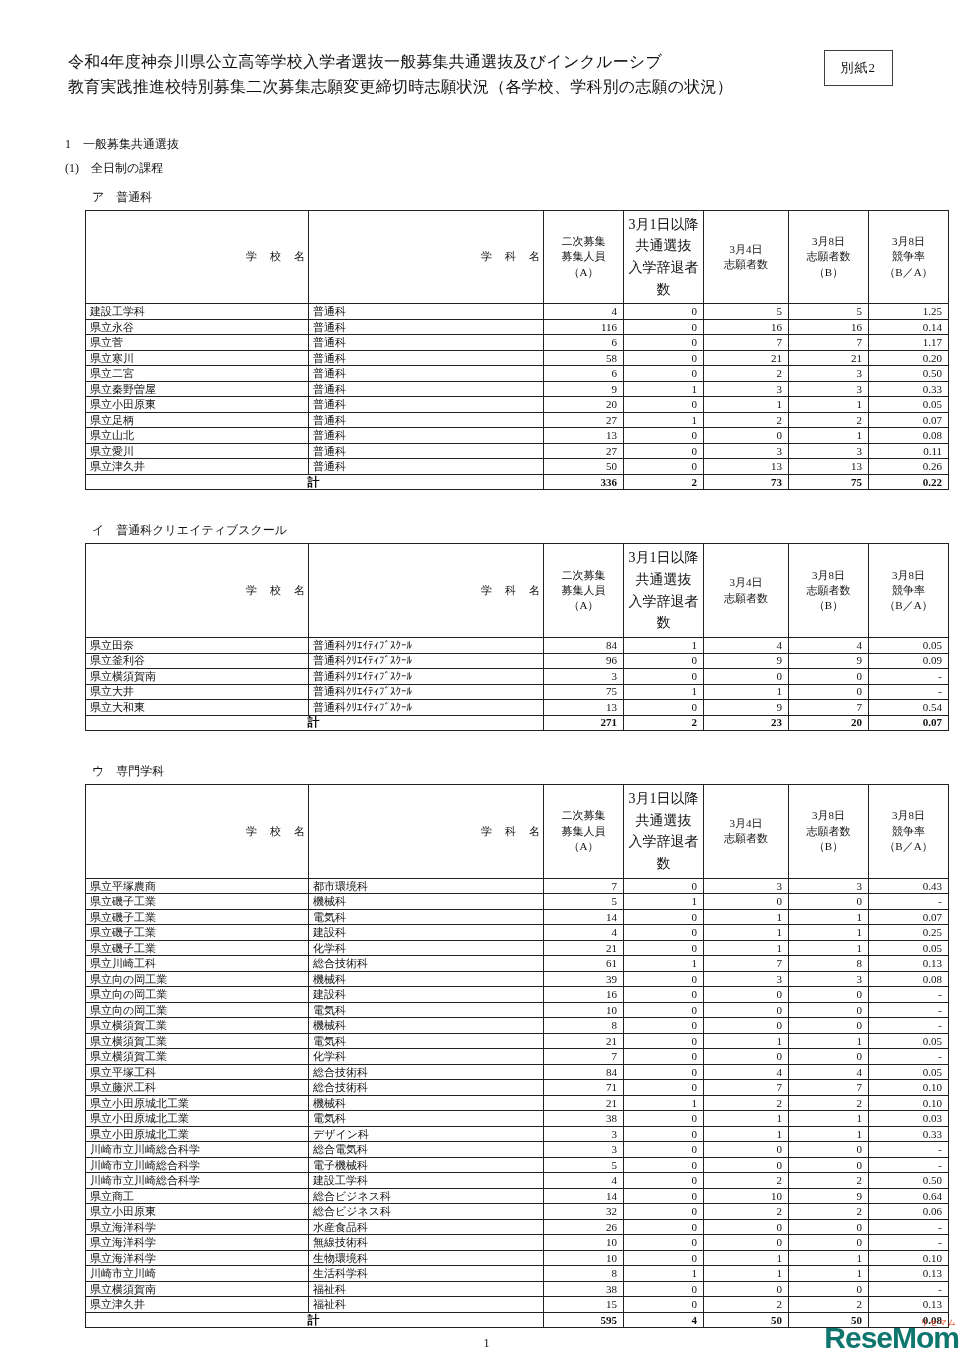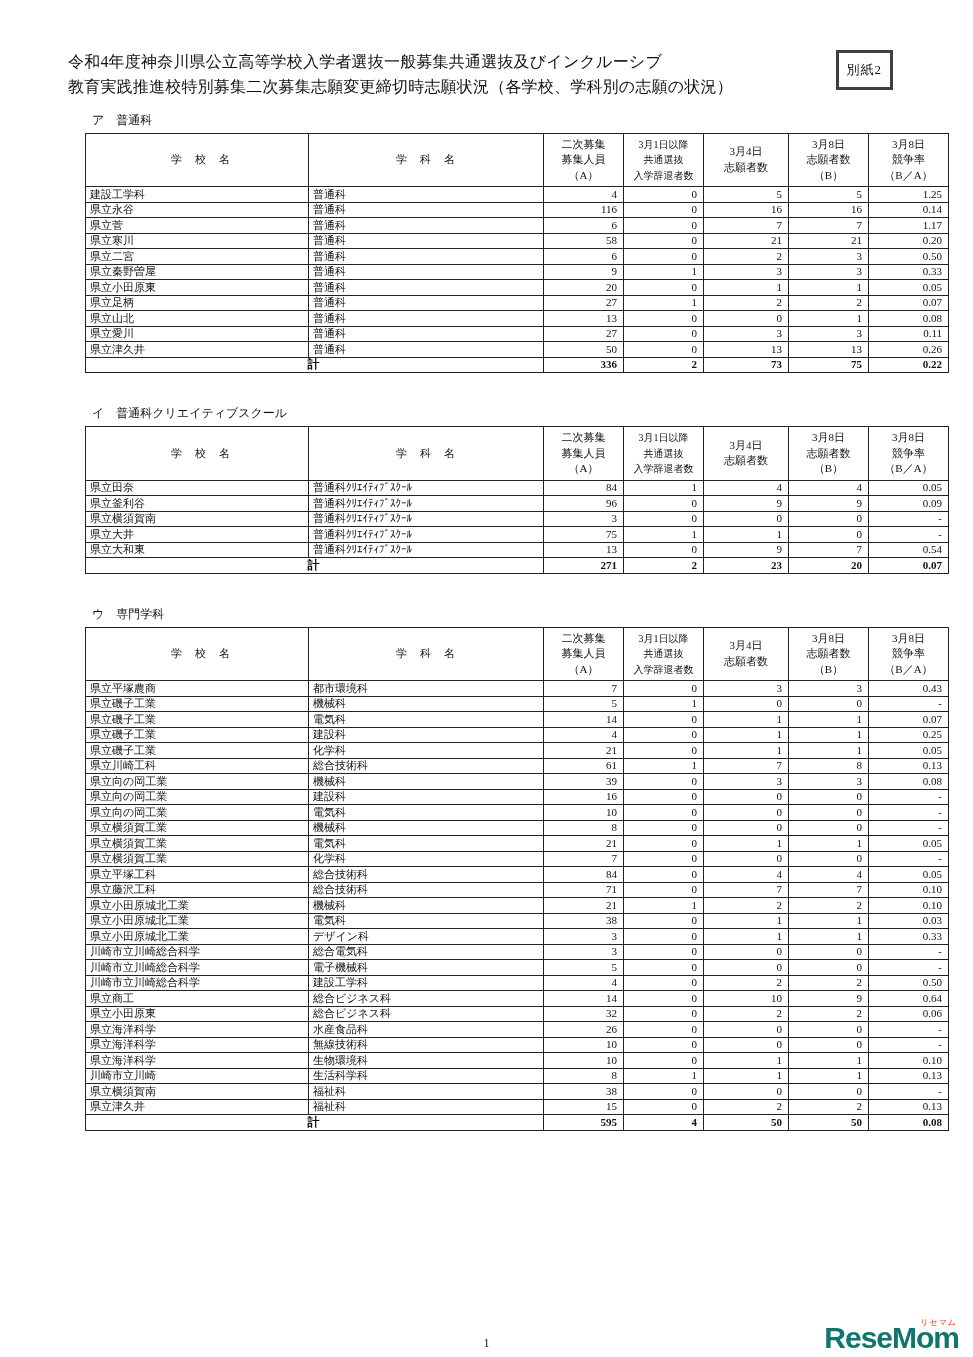--- a/index.html
+++ b/index.html
@@ -8,41 +8,41 @@
     width:973px; height:1357px;
     background:#ffffff;
     font-family:"Liberation Serif","DejaVu Serif",serif;
     color:#111;
     overflow:hidden;
   }
   .doc-header { position:relative; padding:50px 68px 0 68px; }
   .title div { font-size:16px; line-height:1.55; letter-spacing:0.2px; }
   .bessi {
     position:absolute; top:50px; right:80px;
-    border:3px solid #404040; padding:8px 8px;
+    border:1px solid #404040; padding:8px 16px;
     font-size:13px; letter-spacing:1px;
   }
   .sections { padding:36px 68px 0 65px; font-size:12px; }
   .sec1 { margin-bottom:7px; }
   .sec2 { margin-bottom:2px; }
   #tables-root { padding-left:85px; }
   .table-section { width:820px; margin-top:12px; margin-bottom:4px; }
   .table-section + .table-section { margin-top:32px; }
   .table-label { font-size:12px; margin:8px 0 4px 7px; }
   table.apps-table { border-collapse:collapse; width:820px; table-layout:fixed; }
   .apps-table th, .apps-table td { border:1px solid #222; }
   .apps-table th {
     font-weight:normal; font-size:11px; white-space:pre-line;
     text-align:center; vertical-align:middle;
     padding:3px 2px; line-height:1.4; height:44px;
   }
-  th.w1 { width:210px; text-align:center; padding-left:10px; letter-spacing:1px; }
-  th.w2 { width:230px; letter-spacing:1px; }
+  th.w1 { width:210px; text-align:right; padding-left:10px; letter-spacing:1px; }
+  th.w2 { width:230px; letter-spacing:1px;text-align:right; }
   th.w3 { width:75px; }
-  th.w4 { width:75px; font-size:10px; line-height:1.55; }
+  th.w4 { width:75px; font-size:14px; line-height:1.55; }
   th.w5 { width:80px; }
   th.w6 { width:75px; }
   th.w7 { width:75px; }
   .apps-table td {
     font-size:11px; height:14.5px; line-height:13px;
     padding:0 4px; vertical-align:middle;
     overflow:hidden; white-space:nowrap;
   }
   td.c-school, td.c-dept { text-align:left; }
   td.c-num { text-align:right; padding-right:6px; }
@@ -70,20 +70,24 @@
 <div class="page">
 
   <div class="doc-header">
     <div class="title">
       <div>令和4年度神奈川県公立高等学校入学者選抜一般募集共通選抜及びインクルーシブ</div>
       <div>教育実践推進校特別募集二次募集志願変更締切時志願状況（各学校、学科別の志願の状況）</div>
     </div>
     <div class="bessi">別紙2</div>
   </div>
 
+  <div class="sections">
+    <div class="sec1">1　一般募集共通選抜</div>
+    <div class="sec2">(1)　全日制の課程</div>
+  </div>
 
   <div id="tables-root">
   <section class="table-section">
     <div class="table-label">ア　普通科</div>
     <table class="apps-table">
       <thead>
         <tr>
           <th class="w1">学　校　名</th>
           <th class="w2">学　科　名</th>
           <th class="w3">二次募集

